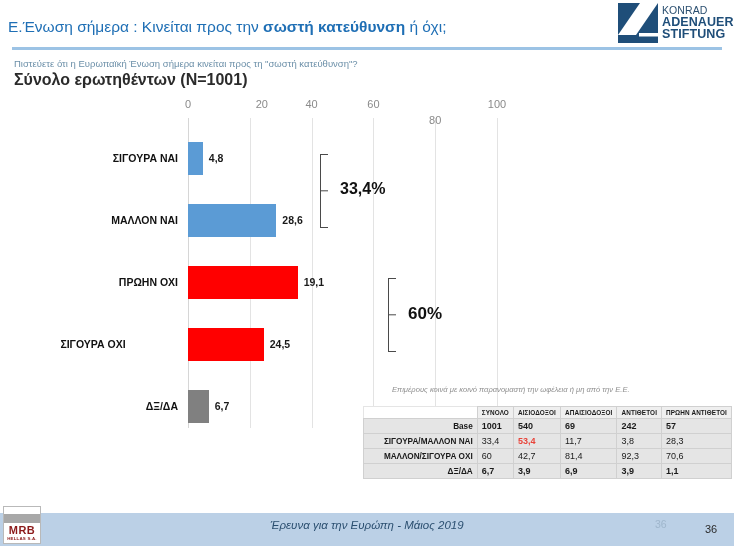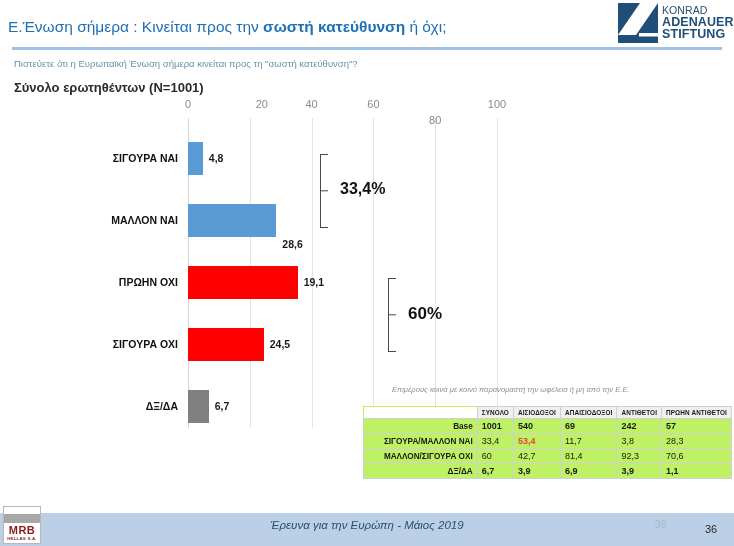--- a/index.html
+++ b/index.html
@@ -48,22 +48,22 @@
   #title-rule {
     position: absolute; left: 12px; top: 47px;
     width: 710px; height: 2.5px; background: #9CC3E5;
   }
   #subtitle1 {
     position: absolute; left: 14px; top: 58px;
     font-size: 9.5px; color: #6B8FA8;
     white-space: nowrap;
   }
   #subtitle2 {
-    position: absolute; left: 14px; top: 80px;
-    font-size: 13px; color: #2b2b2b; font-weight: bold;
+    position: absolute; left: 14px; top: 71px;
+    font-size: 16px; color: #2b2b2b; font-weight: bold;
     white-space: nowrap;
   }
 
   
   #chart { position: absolute; left: 0; top: 92px; width: 734px; height: 360px; }
 
   .axis-tick {
     position: absolute; top: 6px;
     font-size: 11px; color: #8a8a8a;
     transform: translateX(-50%);
@@ -105,21 +105,21 @@
   #footnote {
     position: absolute; left: 392px; top: 385px;
     font-size: 7.6px; color: #8e8e8e; font-style: italic;
     white-space: nowrap;
   }
   #dtable {
     position: absolute; left: 363px; top: 406px;
     width: 369px;
     border-collapse: collapse;
     font-size: 8.2px;
-    background: #bef264;
+    background: #e5e5e5;
   }
   #dtable td, #dtable th {
     border: 1px solid #d0d0d0;
     padding: 2px 4px;
     color: #1a1a1a;
   }
   #dtable thead th {
     background: #efefef;
     font-size: 6.4px;
     font-weight: bold;
@@ -210,25 +210,25 @@
       <div class="axis-tick" style="left: 373.4px;">60</div>
       <div class="gridline" style="left: 435.2px;"></div>
       <div class="axis-tick" style="left: 435.2px; margin-top: 16px;">80</div>
       <div class="gridline" style="left: 497px;"></div>
       <div class="axis-tick" style="left: 497px;">100</div>
       <div class="cat-label" style="left: 8px; width: 170px; top: 59.5px;">ΣΙΓΟΥΡΑ ΝΑΙ</div>
       <div class="bar" style="left: 188px; top: 50px; width: 14.832px; background: rgb(91, 155, 213);"></div>
       <div class="bar-value" style="left: 208.832px; top: 59.5px;">4,8</div>
       <div class="cat-label" style="left: 8px; width: 170px; top: 121.5px;">ΜΑΛΛΟΝ ΝΑΙ</div>
       <div class="bar" style="left: 188px; top: 112px; width: 88.374px; background: rgb(91, 155, 213);"></div>
-      <div class="bar-value" style="left: 282.374px; top: 121.5px; margin-top: 24px;">28,6</div>
+      <div class="bar-value" style="left: 282.374px; top: 121.5px;">28,6</div>
       <div class="cat-label" style="left: 8px; width: 170px; top: 183.5px;">ΠΡΩΗΝ ΟΧΙ</div>
       <div class="bar" style="left: 188px; top: 174px; width: 109.695px; background: rgb(255, 0, 0);"></div>
       <div class="bar-value" style="left: 303.695px; top: 183.5px;">19,1</div>
-      <div class="cat-label" style="left: 8px; width: 170px; top: 245.5px;">ΣΙΓΟΥΡΑ ΟΧΙ</div>
+      <div class="cat-label" style="left: 8px; width: 170px; top: 245.5px; text-align: center;">ΣΙΓΟΥΡΑ ΟΧΙ</div>
       <div class="bar" style="left: 188px; top: 236px; width: 75.705px; background: rgb(255, 0, 0);"></div>
       <div class="bar-value" style="left: 269.705px; top: 245.5px;">24,5</div>
       <div class="cat-label" style="left: 8px; width: 170px; top: 307.5px;">ΔΞ/ΔΑ</div>
       <div class="bar" style="left: 188px; top: 298px; width: 20.703px; background: rgb(128, 128, 128);"></div>
       <div class="bar-value" style="left: 214.703px; top: 307.5px;">6,7</div>
       <div class="bracket" style="left: 320px; top: 62px; height: 74px;">
         <div class="vline"></div>
         <div class="tip-top"></div>
         <div class="tip-bot"></div>
         <div style="position: absolute; left: 0px; top: 50%; width: 8px; height: 1.4px; background: rgb(74, 74, 74); transform: translateY(-50%);"></div>

